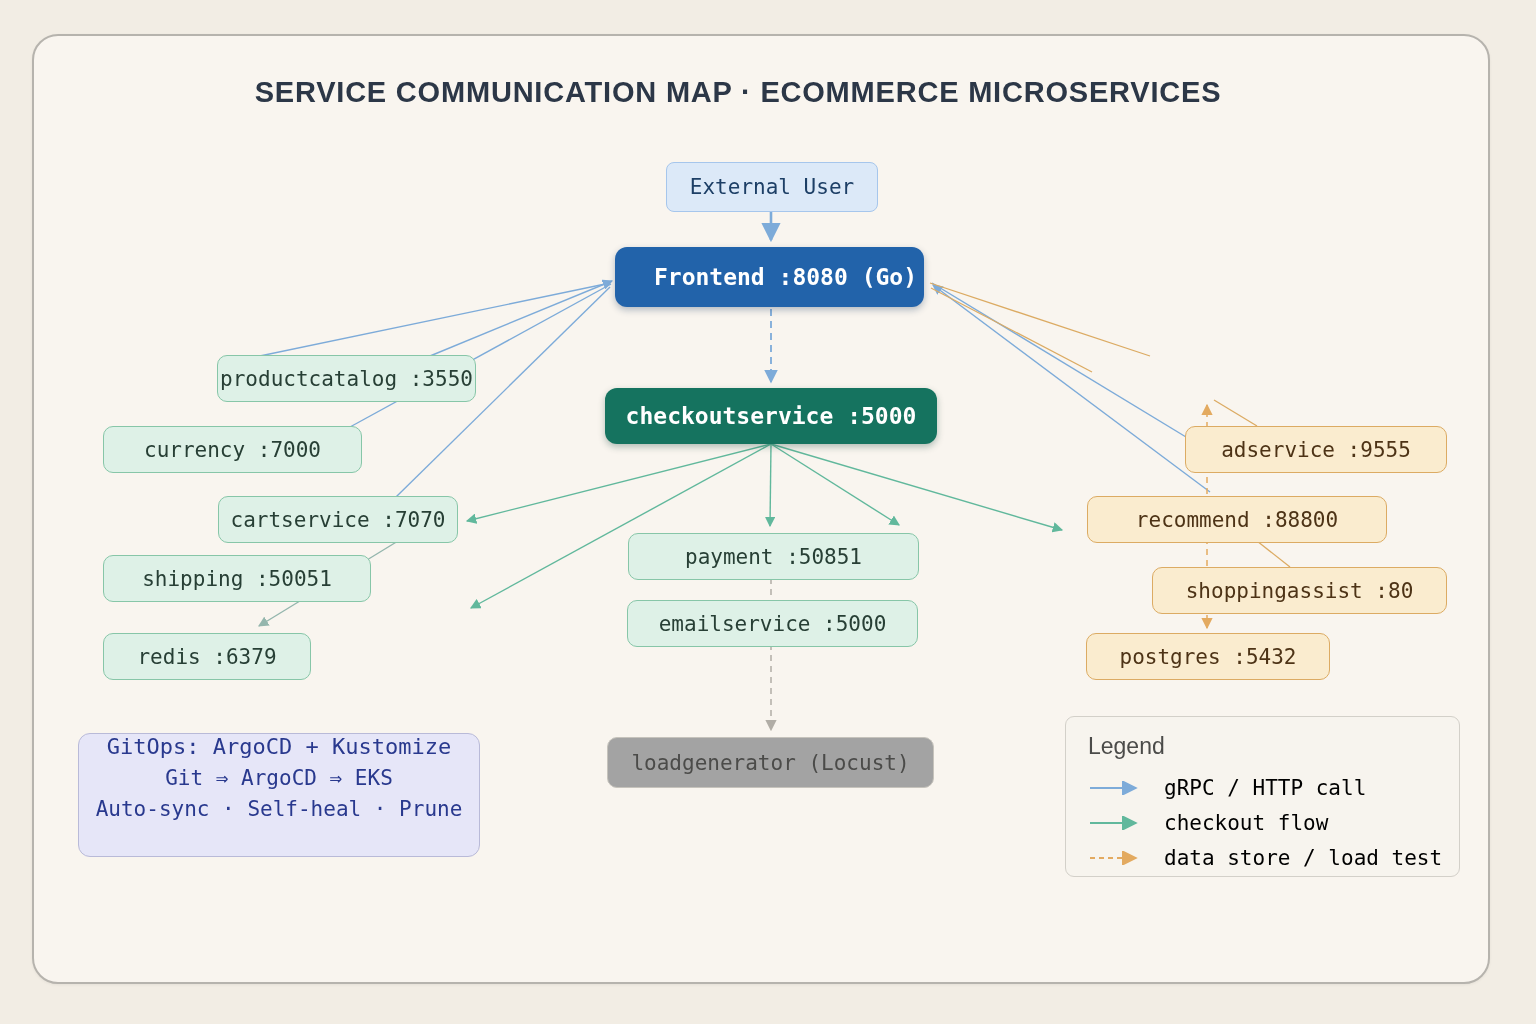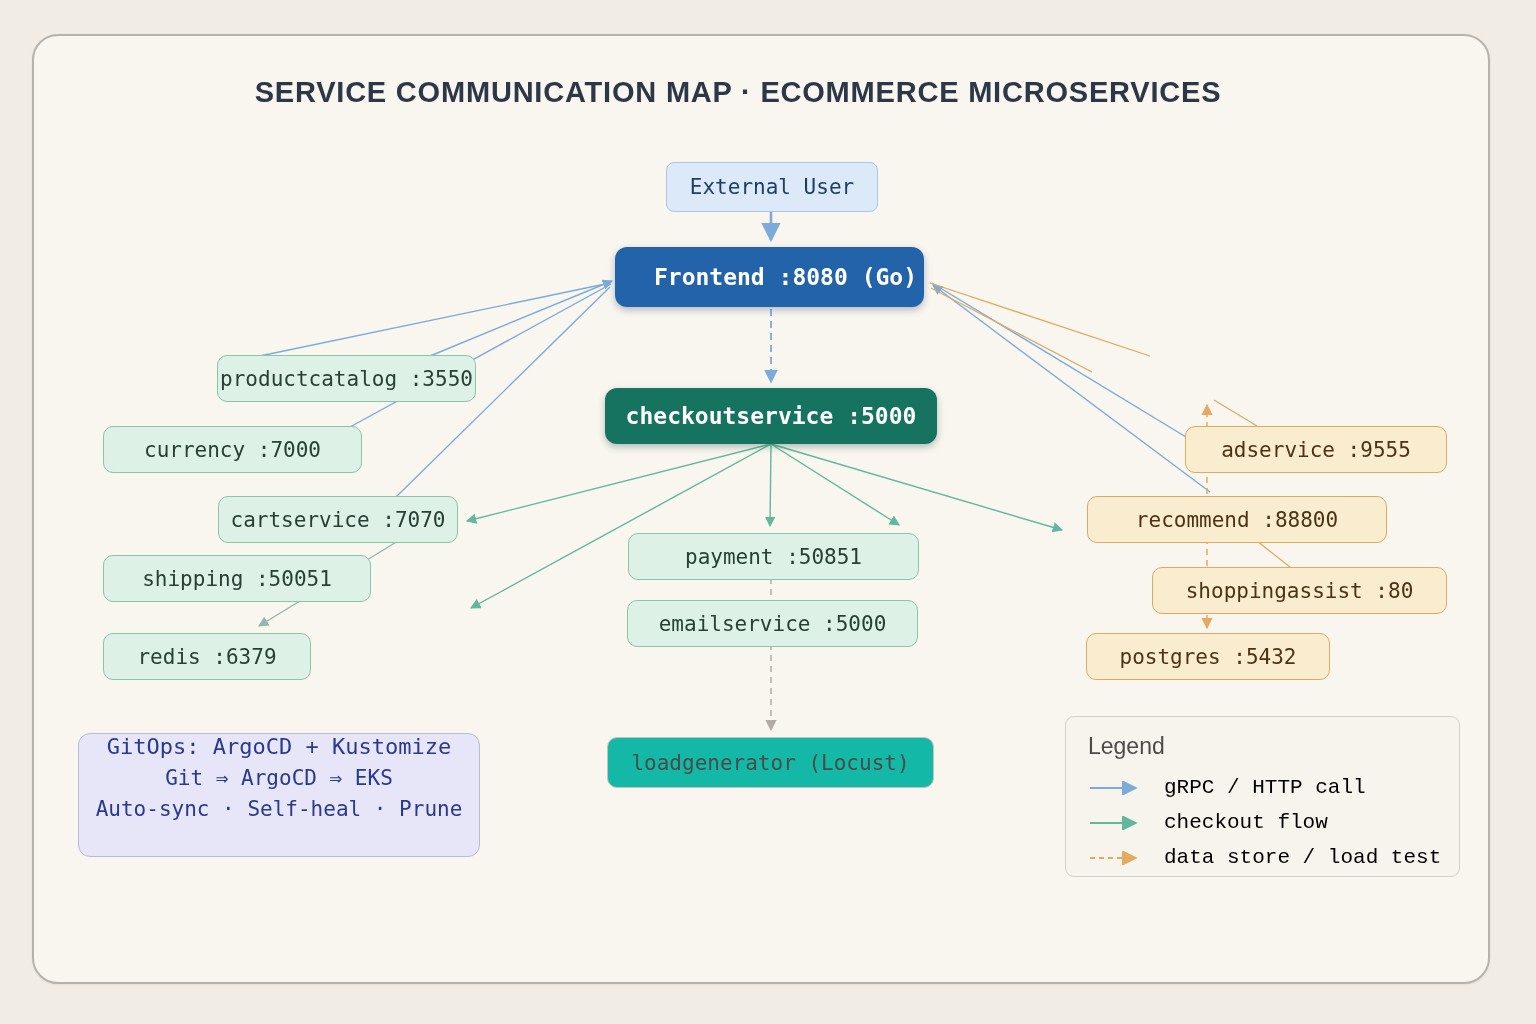--- a/index.html
+++ b/index.html
@@ -13,30 +13,30 @@
   svg.arrows{position:absolute;left:0;top:0;width:1536px;height:1024px;pointer-events:none;}
   .node{position:absolute;display:flex;align-items:center;justify-content:center;
         font-size:21px;border-radius:10px;white-space:nowrap;}
   .n-bluelight{background:#dce9f8;border:1.5px solid #a6c6ec;color:#1d3f66;}
   .n-bluedark{background:#2263aa;color:#ffffff;font-weight:700;font-size:23px;
               border-radius:12px;box-shadow:0 3px 7px rgba(20,50,90,.30);}
   .n-greendark{background:#15735f;color:#ffffff;font-weight:700;font-size:23px;
                border-radius:12px;box-shadow:0 3px 7px rgba(10,60,50,.30);}
   .n-green{background:#def1e7;border:1.5px solid #87c6a8;color:#273f35;}
   .n-orange{background:#faeccf;border:1.5px solid #dcab63;color:#4d3316;}
-  .n-gray{background:#14b8a6;border:1.5px solid #c6c3bc;color:#4b4b49;}
+  .n-gray{background:#a3a3a3;border:1.5px solid #c6c3bc;color:#4b4b49;}
   .gitops{position:absolute;left:78px;top:733px;width:400px;height:122px;background:#e6e6f8;
           border:1.5px solid #b9bad8;border-radius:12px;color:#29398e;
           display:flex;flex-direction:column;align-items:center;gap:7px;}
   .gitops .l1{font-size:22px;}
   .gitops .l2,.gitops .l3{font-size:21px;}
   .legend{position:absolute;left:1065px;top:716px;width:395px;height:161px;background:#f7f4ee;
           border:1.5px solid #d3d0c9;border-radius:9px;box-sizing:border-box;padding:16px 0 16px 22px;}
   .legend-title{font-family:"Liberation Sans","DejaVu Sans",sans-serif;font-size:23px;color:#4b4b49;margin-bottom:10px;}
-  .legend-row{display:flex;align-items:center;gap:14px;height:35px;font-family:Liberation Mono, monospace;}
+  .legend-row{display:flex;align-items:center;gap:14px;height:35px;}
   .legend-row .lbl{font-size:21px;color:#39393
 7;}
 </style>
 </head>
 <body>
 
 <div class="stage">
   <div class="card"></div>
 
   <div class="title">SERVICE COMMUNICATION MAP · ECOMMERCE MICROSERVICES</div>

